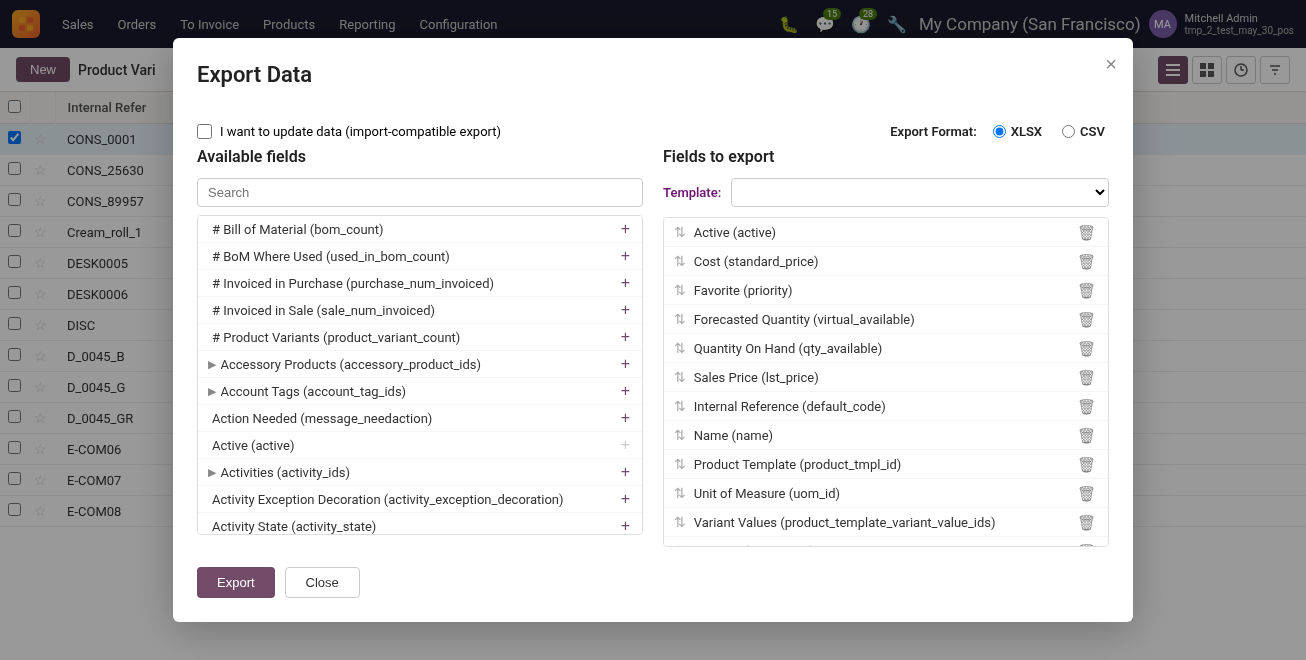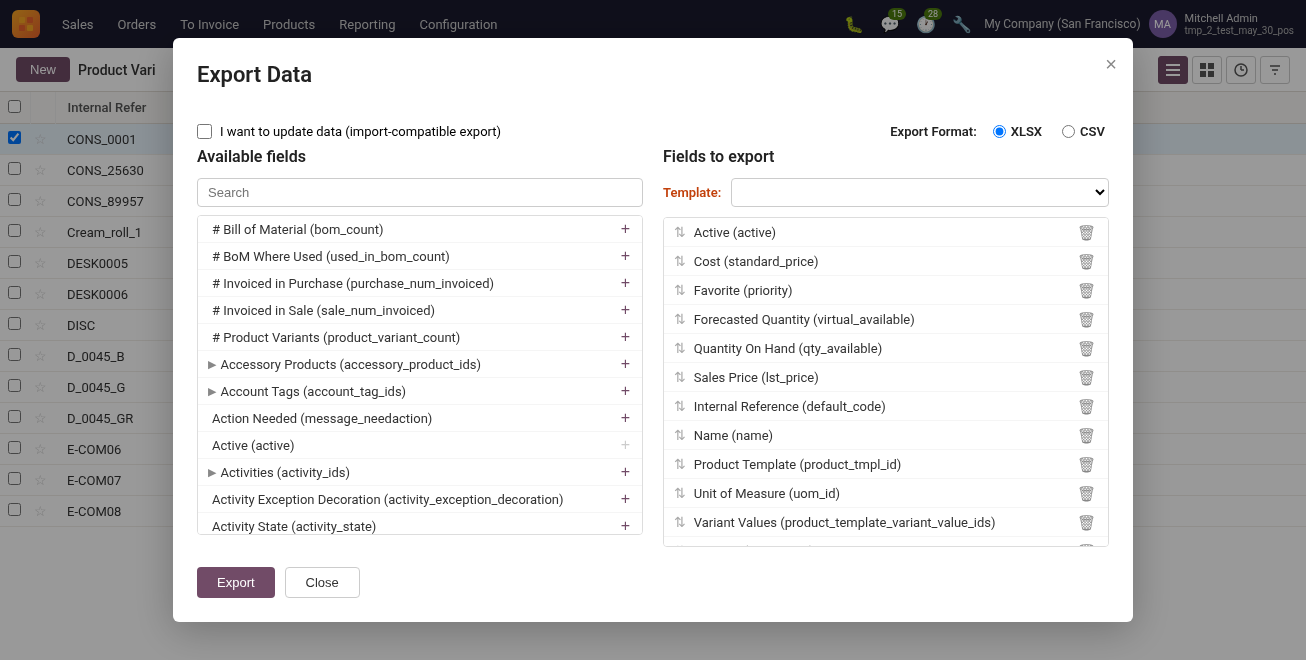--- a/index.html
+++ b/index.html
@@ -51,21 +51,21 @@
       background: #4d7c0f;
       color: white;
       font-size: 9px;
       border-radius: 8px;
       padding: 1px 4px;
       min-width: 16px;
       text-align: center;
     }
     .company-label {
       color: #ccc;
-      font-size: 12px;
+      font-size: 17px;
       white-space: nowrap;
     }
     .user-avatar {
       width: 28px; height: 28px;
       border-radius: 50%;
       background: #7b5ea7;
       display: flex; align-items: center; justify-content: center;
       color: white; font-size: 11px;
     }
     .user-info { color: #ccc; font-size: 11px; }
@@ -268,21 +268,21 @@
     .fields-list::-webkit-scrollbar-track { background: #f5f5f5; }
     .fields-list::-webkit-scrollbar-thumb { background: #ccc; border-radius: 3px; }
 
     
     .template-row {
       display: flex;
       align-items: center;
       gap: 10px;
       margin-bottom: 10px;
     }
-    .template-label { font-weight: 600; color: #c2410c; }
+    .template-label { font-weight: 600; color: #701a75; }
     .template-select {
       flex: 1;
       border: 1px solid #ccc;
       border-radius: 4px;
       padding: 5px 8px;
       font-size: 13px;
       cursor: pointer;
       background: white;
     }
 

